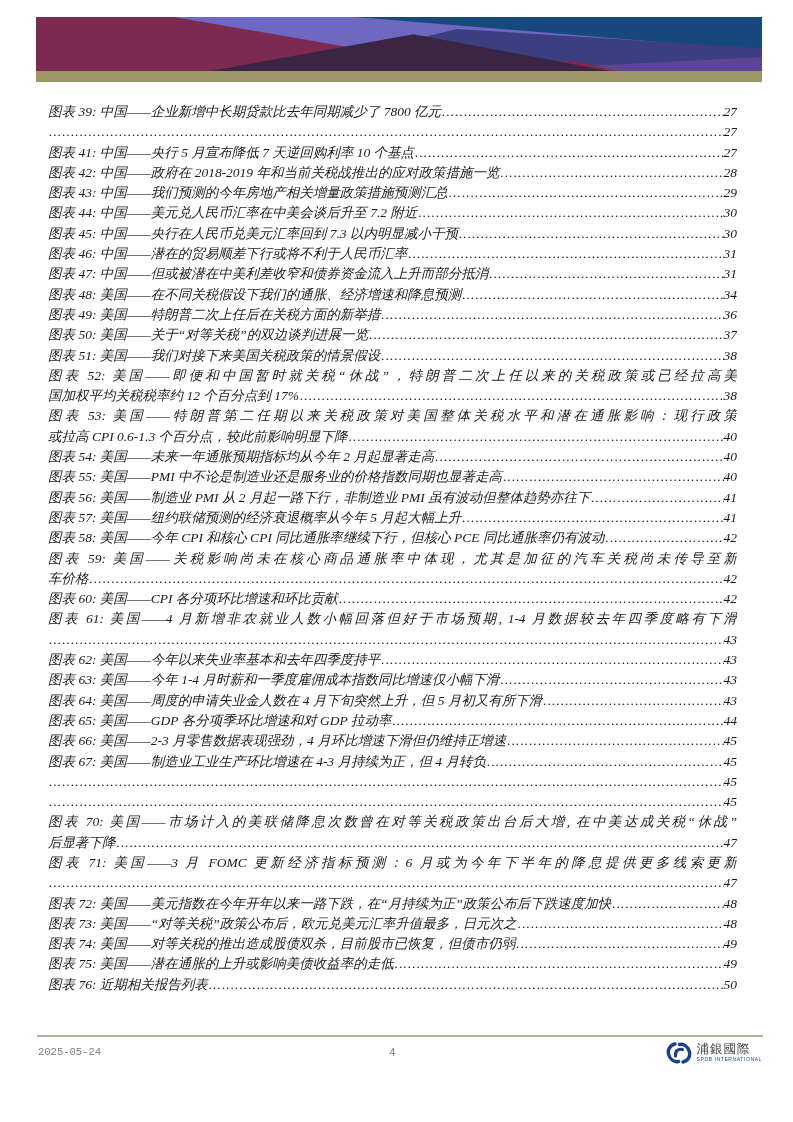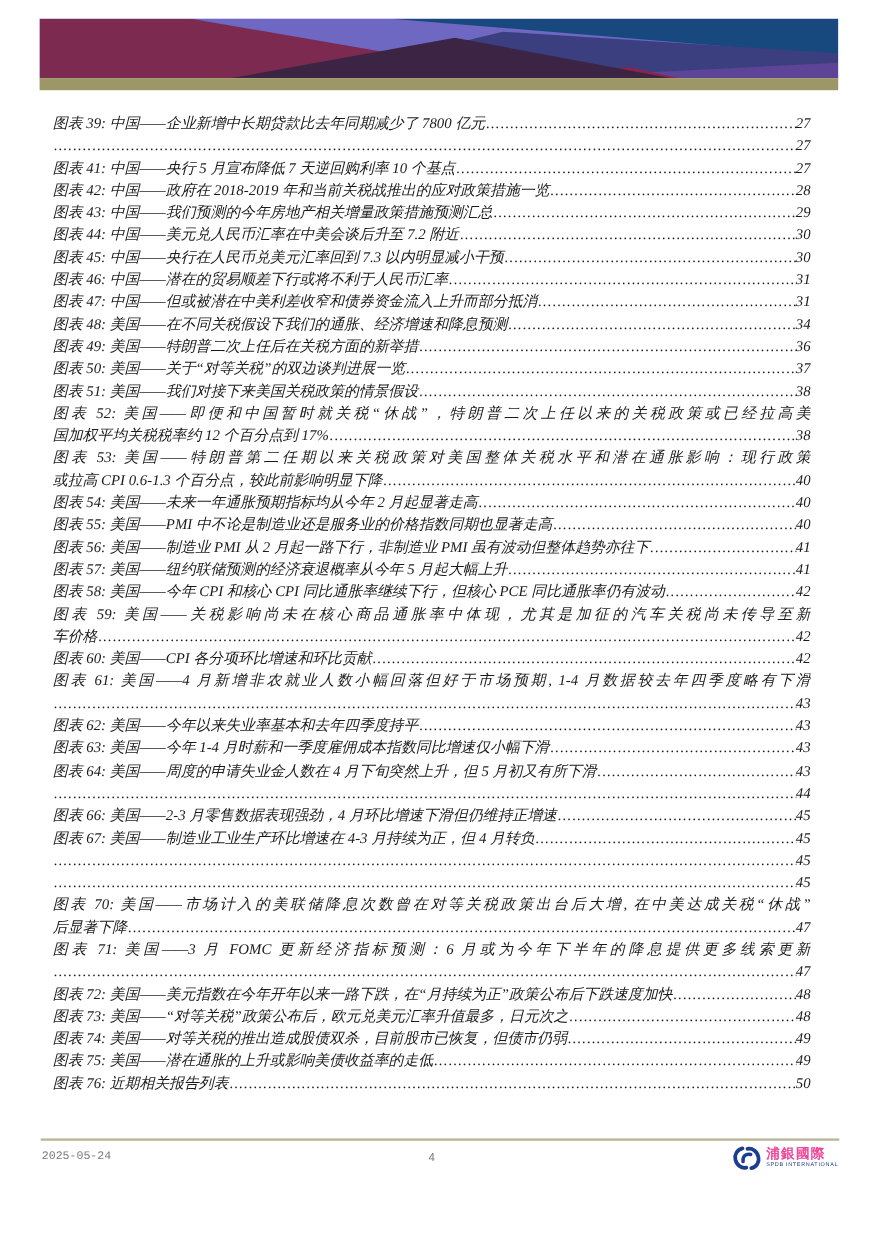--- a/index.html
+++ b/index.html
@@ -77,21 +77,21 @@
     width: 689px; text-align: center;
     font-size: 10.5px; color: #7a7a7a;
     font-family: "Liberation Sans", sans-serif;
   }
   .logo {
     position: absolute; right: 31px; top: 1041px;
     display: flex; align-items: center; gap: 5px;
   }
   .logo-text { display: flex; flex-direction: column; line-height: 1.05; }
   .logo-cn {
-    font-size: 12.5px; font-weight: bold; color: #ec4899;
+    font-size: 12.5px; font-weight: normal; color: #404040;
     font-family: "Liberation Sans", sans-serif;
     letter-spacing: 1px;
   }
   .logo-en {
     font-size: 5px; color: #1d3e8f;
     font-family: "Liberation Sans", sans-serif;
     letter-spacing: 0.6px; margin-top: 1px;
   }
 </style>
 </head>
@@ -235,20 +235,21 @@
       <span class="txt">图表 63: 美国——今年 1-4 月时薪和一季度雇佣成本指数同比增速仅小幅下滑</span>
       <span class="dots">....................................................................................................................................................................................................................................................................................................................................................................................................................................................................................................................</span>
       <span class="pg">43</span>
     </div>
     <div class="toc-line last">
       <span class="txt">图表 64: 美国——周度的申请失业金人数在 4 月下旬突然上升，但 5 月初又有所下滑</span>
       <span class="dots">....................................................................................................................................................................................................................................................................................................................................................................................................................................................................................................................</span>
       <span class="pg">43</span>
     </div>
     <div class="toc-line last">
+      <span class="txt">图表 65: 美国——GDP 各分项季环比增速和对 GDP 拉动率</span>
       <span class="dots">....................................................................................................................................................................................................................................................................................................................................................................................................................................................................................................................</span>
       <span class="pg">44</span>
     </div>
     <div class="toc-line last">
       <span class="txt">图表 66: 美国——2-3 月零售数据表现强劲，4 月环比增速下滑但仍维持正增速</span>
       <span class="dots">....................................................................................................................................................................................................................................................................................................................................................................................................................................................................................................................</span>
       <span class="pg">45</span>
     </div>
     <div class="toc-line last">
       <span class="txt">图表 67: 美国——制造业工业生产环比增速在 4-3 月持续为正，但 4 月转负</span>

